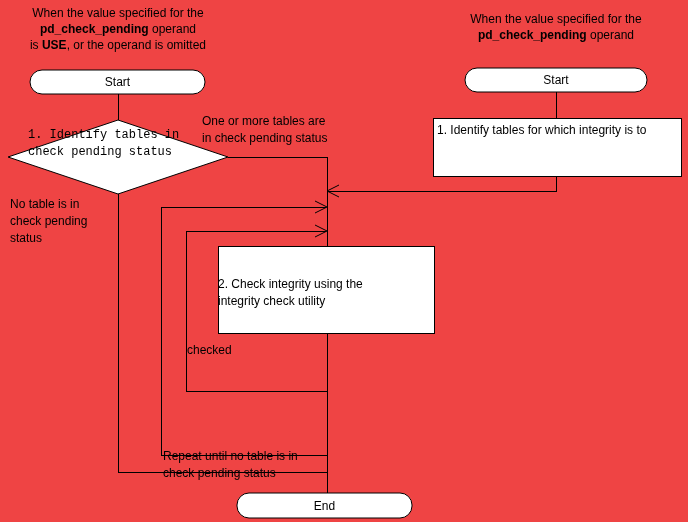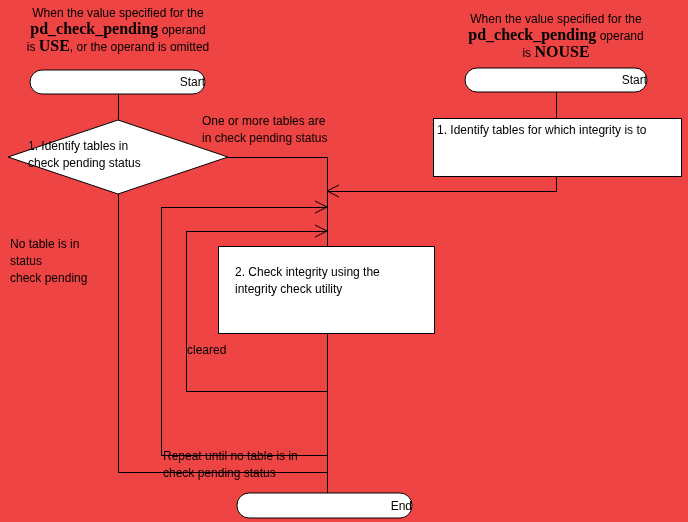--- a/index.html
+++ b/index.html
@@ -10,27 +10,27 @@
     font-family:"Liberation Sans", sans-serif;
     font-size:12px;
     color:#000;
     overflow:hidden;
   }
   #flow-svg { position:absolute; left:0; top:0; }
   .lbl { position:absolute; line-height:17px; }
   .center { }
   .hdr { line-height:16px; text-align:center; }
   .code {
-    font-family:Liberation Serif, serif;
+    font-family:Liberation Sans, sans-serif;
     font-weight:bold;
-    font-size:16px;
+    font-size:12px;
   }
   .node-label {
     position:absolute;
-    display:flex; align-items:center; justify-content:flex-end;
+    display:flex; align-items:center; justify-content:center;
     line-height:14px;
   }
   .ln { display:block; }
   .box1-text { position:absolute; line-height:16px; text-align:left; }
 </style>
 </head>
 <body>
 
 <div id="canvas">
 
@@ -71,58 +71,57 @@
 
   <div class="lbl hdr" style="left:2px; top:5px; width:232px;">
     <span class="ln">When the value specified for the</span>
     <span class="ln"><span class="code">pd_check_pending</span><span> operand</span></span>
     <span class="ln"><span>is </span><span class="code">USE</span><span>, or the operand is omitted</span></span>
   </div>
 
   <div class="lbl hdr" style="left:439px; top:11px; width:234px;">
     <span class="ln">When the value specified for the</span>
     <span class="ln"><span class="code">pd_check_pending</span><span> operand</span></span>
-    <span class="ln"><span>is </span><span class="code">NOUSE</span></span>
   </div>
 
   <div class="node-label" style="left:30px; top:70px; width:175px; height:24px;">
     <span>Start</span>
   </div>
 
   <div class="node-label" style="left:465px; top:68px; width:182px; height:24px;">
     <span>Start</span>
   </div>
 
-  <div class="lbl center" style="left:28px; top:138px; width:180px;">
+  <div class="lbl center" style="left:28px; top:127px; width:180px;font-family:Liberation Mono, monospace;">
     <span class="ln">1. Identify tables in</span>
     <span class="ln">check pending status</span>
   </div>
 
   <div class="lbl center" style="left:202px; top:113px; width:166px;">
     <span class="ln">One or more tables are</span>
     <span class="ln">in check pending status</span>
   </div>
 
-  <div class="lbl center" style="left:10px; top:196px; width:116px;margin-top:40px;">
+  <div class="lbl center" style="left:10px; top:196px; width:116px;">
     <span class="ln">No table is in</span>
+    <span class="ln">check pending</span>
     <span class="ln">status</span>
-    <span class="ln">check pending</span>
   </div>
 
   <div class="box1-text" style="left:437px; top:122px; width:242px;">
     <span class="ln">1. Identify tables for which integrity is to</span>
   </div>
 
-  <div class="lbl center" style="left:218px; top:264px; width:216px;padding-left:17px;">
+  <div class="lbl center" style="left:218px; top:276px; width:216px;">
     <span class="ln">2. Check integrity using the</span>
     <span class="ln">integrity check utility</span>
   </div>
 
   <div class="lbl center" style="left:187px; top:342px; width:139px;">
-    <span class="ln">cleared</span>
+    <span class="ln">checked</span>
   </div>
 
   <div class="lbl center" style="left:163px; top:408px; width:166px;margin-top:40px;">
     <span class="ln">Repeat until no table is in</span>
     <span class="ln">check pending status</span>
   </div>
 
   <div class="node-label" style="left:237px; top:493px; width:175px; height:25px;">
     <span>End</span>
   </div>

